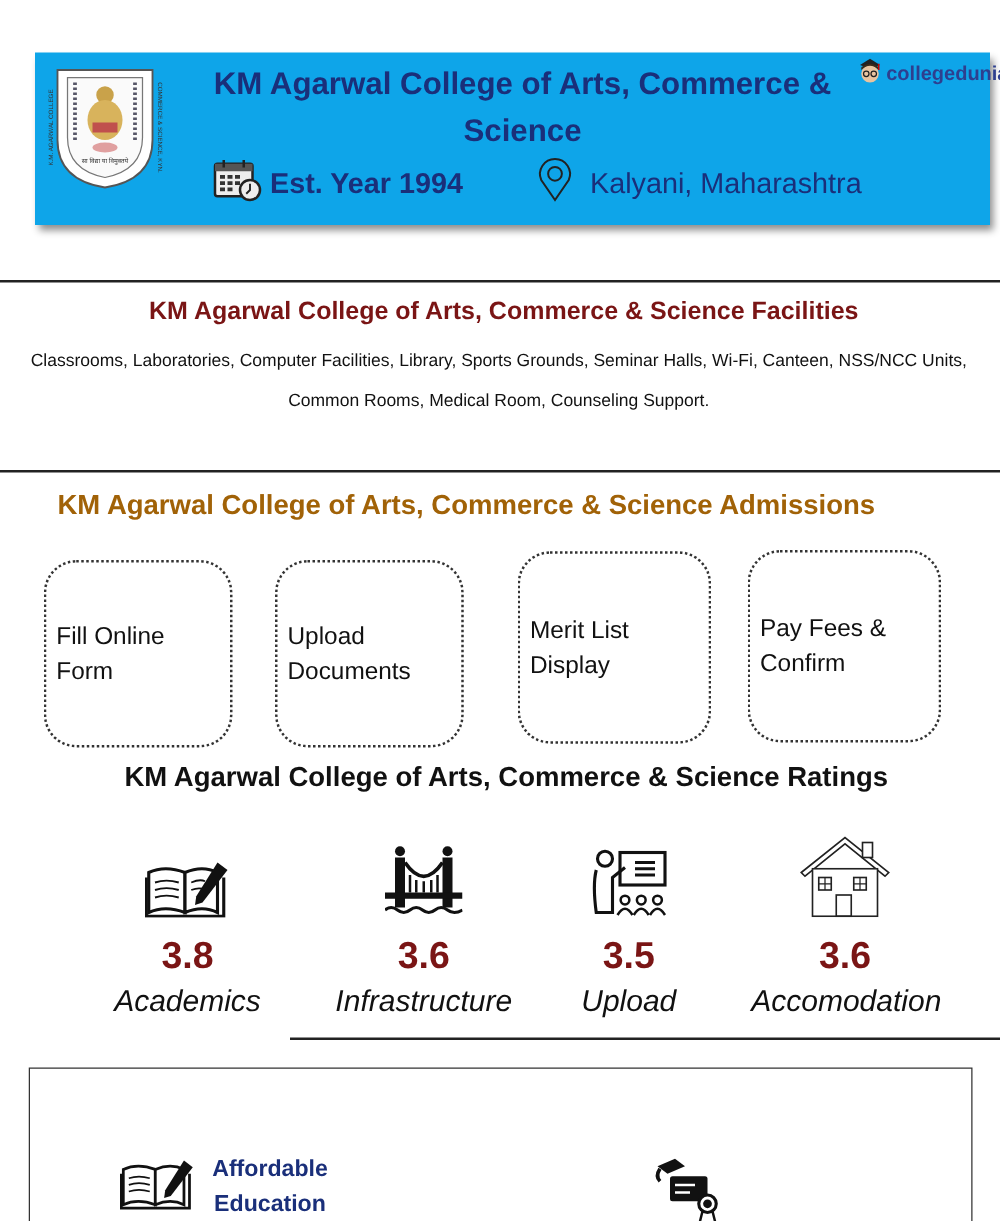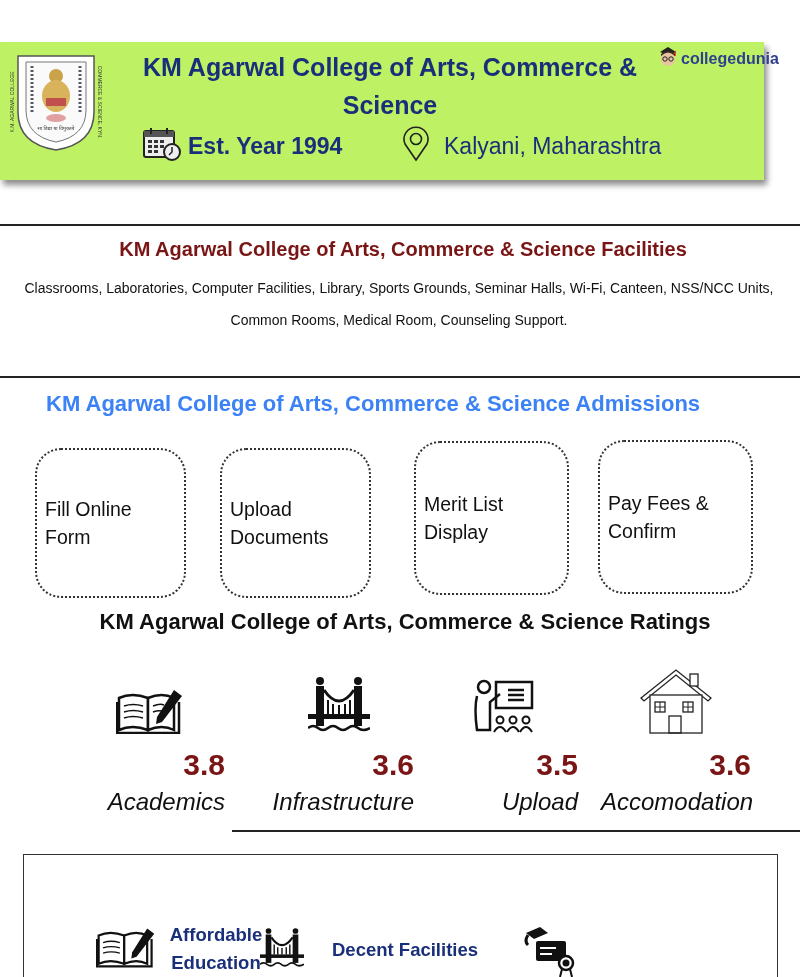--- a/index.html
+++ b/index.html
@@ -1,22 +1,22 @@
 <!DOCTYPE html>
 <html><head>
 <meta charset="utf-8">
 <style>
   * { box-sizing: border-box; margin: 0; padding: 0; }
   html, body { width: 800px; height: 977px; background: #ffffff; overflow: hidden; }
   body { position: relative; font-family: "Liberation Sans", "DejaVu Sans", sans-serif; color: #111; }
 
   
   .header-card {
-    position: absolute; left: 0; top: 42px; width: 764px; height: 138px;
-    background: #bef264; box-shadow: 3px 5px 6px rgba(0,0,0,0.45);
+    position: absolute; left: 28px; top: 42px; width: 764px; height: 138px;
+    background: #0ea5e9; box-shadow: 3px 5px 6px rgba(0,0,0,0.45);
   }
   .logo { position: absolute; left: 10px; top: 10px; width: 92px; height: 100px; }
   .title {
     position: absolute; left: 120px; top: 6px; width: 540px;
     text-align: center; font-weight: bold; font-size: 25px; line-height: 38px; color: #1a2f7a;
   }
   .brand { position: absolute; left: 658px; top: 4px; display: flex; align-items: center; gap: 3px; }
   .brand-text { font-size: 16px; color: #2e3f8f; font-weight: bold; }
   .est { position: absolute; left: 142px; top: 84px; display: flex; align-items: center; gap: 6px; }
   .est-text { font-size: 23px; font-weight: bold; color: #1a2f7a; }
@@ -30,34 +30,34 @@
     position: absolute; left: 0; top: 238px; width: 806px; text-align: center;
     font-weight: bold; font-size: 20px; color: #7a1515;
   }
   .fac-body {
     position: absolute; left: 10px; top: 272px; width: 778px; text-align: center;
     font-size: 14px; line-height: 32px; color: #111;
   }
 
   
   .adm-title {
-    position: absolute; left: 46px; top: 391px; font-weight: bold; font-size: 22px; color: #3b82f6;
+    position: absolute; left: 46px; top: 391px; font-weight: bold; font-size: 22px; color: #a16207;
   }
   .step {
     position: absolute; border: 2px dotted #333; border-radius: 26px;
     display: flex; align-items: center; justify-content: center; text-align: left;
     font-size: 19.5px; line-height: 28px; color: #111; padding: 0 8px;
   }
 
   
   .rat-title {
     position: absolute; left: 0; top: 609px; width: 810px; text-align: center;
     font-weight: bold; font-size: 22px; color: #111;
   }
-  .rating { position: absolute; width: 150px; text-align: right; }
+  .rating { position: absolute; width: 150px; text-align: center; }
   .rating .ico { height: 66px; display: flex; justify-content: center; align-items: flex-end; }
   .rating .val { font-weight: bold; font-size: 30px; color: #7a1515; margin-top: 14px; }
   .rating .lbl { font-size: 24px; color: #111; margin-top: 6px; font-style: italic; }
 
   
   .why-box {
     position: absolute; left: 23px; top: 854px; width: 755px; height: 140px;
     border: 1.5px solid #333;
   }
   .why-title {
@@ -260,41 +260,20 @@
             <path d="M8 18 Q17 15 27 18"></path>
             <path d="M8 24 Q17 21 27 24"></path>
             <path d="M8 30 Q17 27 27 30"></path>
           </g>
         <path d="M58 2 L66 8 L46 34 L40 36 L41 29 Z" fill="#111"></path>
       </svg>
     </span>
     <span class="why-label" style="width:108px;">Affordable Education</span>
   </div>
 
-  <div class="why-item" style="left:236px; top:72px;">
-    <span>
-      <svg width="44" height="42" viewBox="0 0 62 58">
-        <circle cx="12" cy="5" r="4" fill="#111"></circle>
-          <circle cx="50" cy="5" r="4" fill="#111"></circle>
-        <rect x="8" y="10" width="8" height="40" fill="#111"></rect>
-          <rect x="46" y="10" width="8" height="40" fill="#111"></rect>
-        <path d="M16 14 Q31 36 46 14" fill="none" stroke="#111" stroke-width="3"></path>
-        <rect x="0" y="38" width="62" height="5" fill="#111"></rect>
-        <g stroke="#111" stroke-width="2">
-            <line x1="20" y1="24" x2="20" y2="38"></line>
-            <line x1="25" y1="28" x2="25" y2="38"></line>
-            <line x1="31" y1="29" x2="31" y2="38"></line>
-            <line x1="37" y1="28" x2="37" y2="38"></line>
-            <line x1="42" y1="24" x2="42" y2="38"></line>
-          </g>
-        <path d="M0 52 Q5 48 10 52 T20 52 T30 52 T40 52 T50 52 T62 52" fill="none" stroke="#111" stroke-width="2.5"></path>
-      </svg>
-    </span>
-    <span class="why-label" style="margin-left:22px;">Decent Facilities</span>
-  </div>
 
   <div class="why-item" style="left:494px; top:70px;">
     <span>
       <svg width="62" height="52" viewBox="0 0 62 52">
         <path d="M8 8 L22 2 L30 8 L16 14 Z" fill="#111"></path>
         <path d="M10 10 Q6 16 10 20" fill="none" stroke="#111" stroke-width="3"></path>
         <rect x="18" y="16" width="30" height="20" rx="2" fill="#111"></rect>
         <g stroke="#fff" stroke-width="2">
             <line x1="22" y1="23" x2="38" y2="23"></line>
             <line x1="22" y1="29" x2="34" y2="29"></line>

